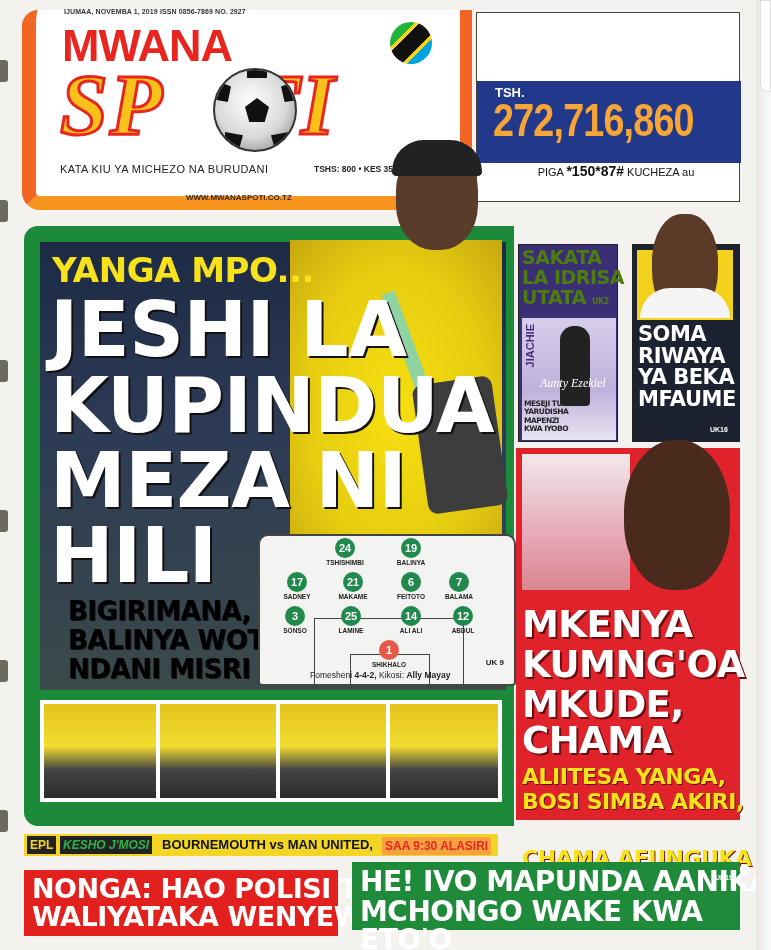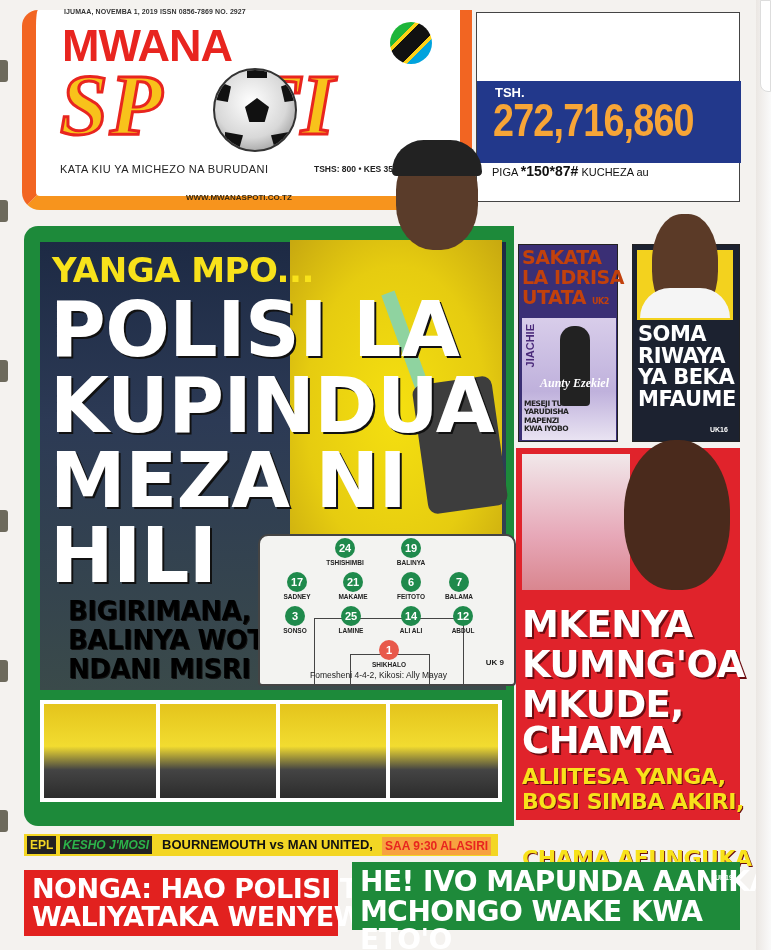--- a/index.html
+++ b/index.html
@@ -37,21 +37,21 @@
   #price { left: 314px; top: 164px; font-size: 8.5px; color: #222; font-weight: bold; }
   #website { left: 186px; top: 193px; font-size: 8px; font-weight: bold; color: #3a2a10; }
 
   
   #ad { left: 476px; top: 12px; width: 264px; height: 190px; background: #fff; border: 1px solid #444; }
   #ad-brand { left: 0; width: 100%; top: 6px; text-align: center; font-size: 27px; color: #111; font-weight: bold; letter-spacing: -0.5px; }
   #ad-sub { left: 0; width: 100%; top: 47px; text-align: center; font-size: 13px; font-weight: bold; color: #111; }
   #ad-band { left: 0; top: 68px; width: 264px; height: 82px; background: #22388b; }
   #ad-tsh { left: 18px; top: 72px; font-size: 13px; font-weight: bold; color: #fff; }
   #ad-amount { left: 16px; top: 80px; font-size: 46px; font-weight: bold; color: #f7a537; letter-spacing: -1px; transform: scaleX(0.82); transform-origin: left top; }
-  #ad-piga { left: 15px; width: 100%; top: 150px; text-align: left; font-size: 11px; color: #111; }
+  #ad-piga { left: 8px; width: 100%; top: 150px; text-align: center; font-size: 11px; color: #111; }
   #ad-piga b { font-size: 14px; }
   #ad-url { left: 0; width: 100%; top: 164px; text-align: center; font-size: 17px; font-weight: bold; color: #111; letter-spacing: 0.5px; }
 
   
   #main-frame { left: 24px; top: 226px; width: 490px; height: 600px; background: #1d8a3a; border-radius: 14px 0 0 14px; }
   #main-panel { left: 40px; top: 242px; width: 466px; height: 448px; background: linear-gradient(180deg, #1d2a44 0%, #2c3a55 40%, #3a4a4a 100%); }
   #main-photo { left: 290px; top: 240px; width: 212px; height: 310px;
     background: radial-gradient(ellipse at 50% 55%, #f5e010 0%, #e6cc10 60%, #c7a810 100%); }
   #player-head { left: 396px; top: 150px; width: 82px; height: 100px; background: #5a3c2a; border-radius: 40% 40% 45% 45%; }
   #player-cap { left: 392px; top: 140px; width: 90px; height: 36px; background: #222; border-radius: 45px 45px 6px 6px; }
@@ -70,33 +70,33 @@
   
   #pitch { left: 258px; top: 534px; width: 258px; height: 152px; background: #f3f3f1; border: 2px solid #444; border-radius: 10px 10px 4px 4px; }
   .player { position: absolute; width: 70px; text-align: center; }
   .badge { display: inline-block; width: 20px; height: 20px; border-radius: 50%; background: #1f8a4c; color: #fff; font-size: 11px; font-weight: bold; line-height: 20px; text-align: center; }
   .badge.gk { background: #e8584a; }
   .pname { display: block; font-size: 6.5px; font-weight: bold; color: #222; margin-top: 1px; }
   #box18 { left: 54px; top: 82px; width: 150px; height: 66px; border: 1px solid #444; border-bottom: none; }
   #box6 { left: 90px; top: 118px; width: 80px; height: 30px; border: 1px solid #444; border-bottom: none; }
   #pitch-uk { right: 10px; top: 122px; font-size: 8px; font-weight: bold; color: #222; }
   #formation-line { left: 310px; top: 670px; font-size: 8.5px; color: #222; }
-  #formation-line b { font-weight: normal; }
+  #formation-line b { font-weight: bold; }
 
   
   #strip { left: 40px; top: 700px; width: 462px; height: 102px; background: #fff; }
   .strip-photo { position: absolute; top: 4px; height: 94px; background: linear-gradient(180deg, #e4c41c 0%, #f2dc30 45%, #444 70%, #2c2c2c 100%); }
 
   
   #sakata { left: 518px; top: 244px; width: 100px; height: 198px; background: #3a2f75; border: 1px solid #222; }
-  #sakata-title { left: 522px; top: 248px; font-size: 19px; color: #c2410c; line-height: 1.05; }
+  #sakata-title { left: 522px; top: 248px; font-size: 19px; color: #4d7c0f; line-height: 1.05; }
   #sakata-uk { font-size: 8px; }
   #jiachie { left: 522px; top: 318px; width: 94px; height: 122px; background: linear-gradient(180deg, #d8cdea 0%, #bfb1dc 60%, #e9e3f2 100%); }
   #jiachie-label { left: 524px; top: 324px; font-size: 11px; font-weight: bold; color: #4a2a7a; writing-mode: vertical-rl; transform: rotate(180deg); }
-  #jiachie-name { left: 540px; top: 376px; font-size: 12px; font-style: italic; color: #fff; font-family: "Liberation Serif", serif; font-weight: bold; }
+  #jiachie-name { left: 540px; top: 376px; font-size: 12px; font-style: italic; color: #fff; font-family: "Liberation Serif", serif; }
   #jiachie-woman { left: 560px; top: 326px; width: 30px; height: 80px; background: #222; border-radius: 14px 14px 4px 4px; }
   #jiachie-text { left: 524px; top: 400px; font-size: 7.5px; font-weight: bold; color: #222; line-height: 1.1; }
 
   #beka { left: 632px; top: 244px; width: 108px; height: 198px; background: #1c2230; border: 1px solid #222; }
   #beka-photo { left: 637px; top: 250px; width: 96px; height: 70px; background: #f3d21e; }
   #beka-face { left: 652px; top: 214px; width: 66px; height: 104px; background: #5b3a27; border-radius: 45%; }
   #beka-shirt { left: 640px; top: 288px; width: 90px; height: 30px; background: #f5f5f5; border-radius: 30px 30px 0 0; }
   #beka-title { left: 638px; top: 324px; font-size: 21px; color: #fff; line-height: 1.03; }
   #beka-uk { left: 710px; top: 426px; font-size: 7px; font-weight: bold; color: #fff; }
 
@@ -165,21 +165,21 @@
 
 <div id="main-frame" class="abs"></div>
 <div id="main-panel" class="abs"></div>
 <div id="main-photo" class="abs"></div>
 <div id="player-strap" class="abs"></div>
 <div id="player-bag" class="abs"></div>
 <div id="player-head" class="abs"></div>
 <div id="player-cap" class="abs"></div>
 
 <div id="kicker" class="abs cond">YANGA MPO...</div>
-<div id="hl1" class="headline cond">POLISI LA</div>
+<div id="hl1" class="headline cond">JESHI LA</div>
 <div id="hl2" class="headline cond">KUPINDUA</div>
 <div id="hl3" class="headline cond">MEZA NI</div>
 <div id="hl4" class="headline cond">HILI</div>
 <div id="deck1" class="deck cond">BIGIRIMANA,</div>
 <div id="deck2" class="deck cond">BALINYA WOTE</div>
 <div id="deck3" class="deck cond">NDANI MISRI</div>
 
 <div id="pitch" class="abs">
   <div id="box18" class="abs"></div>
   <div id="box6" class="abs"></div>

